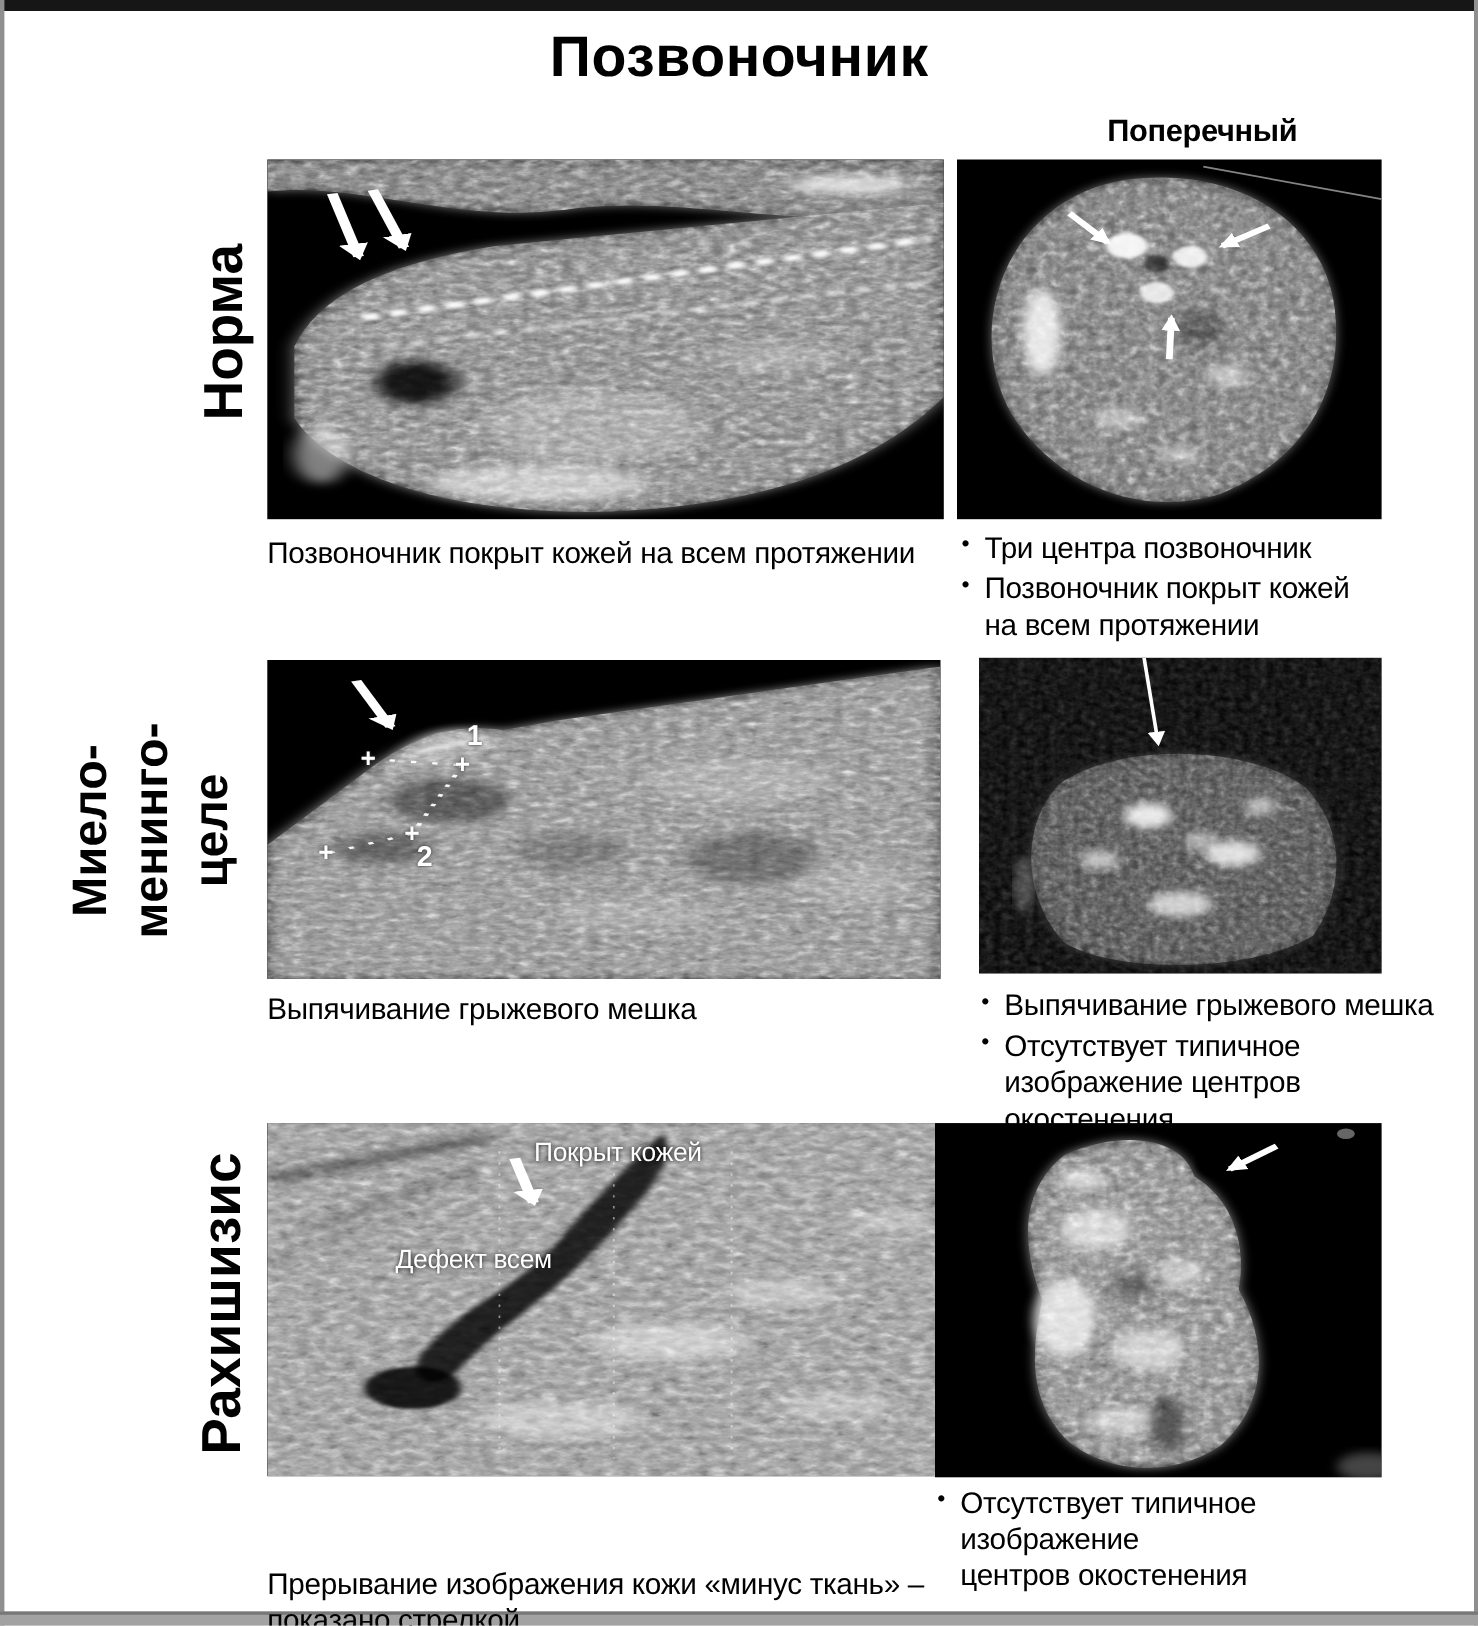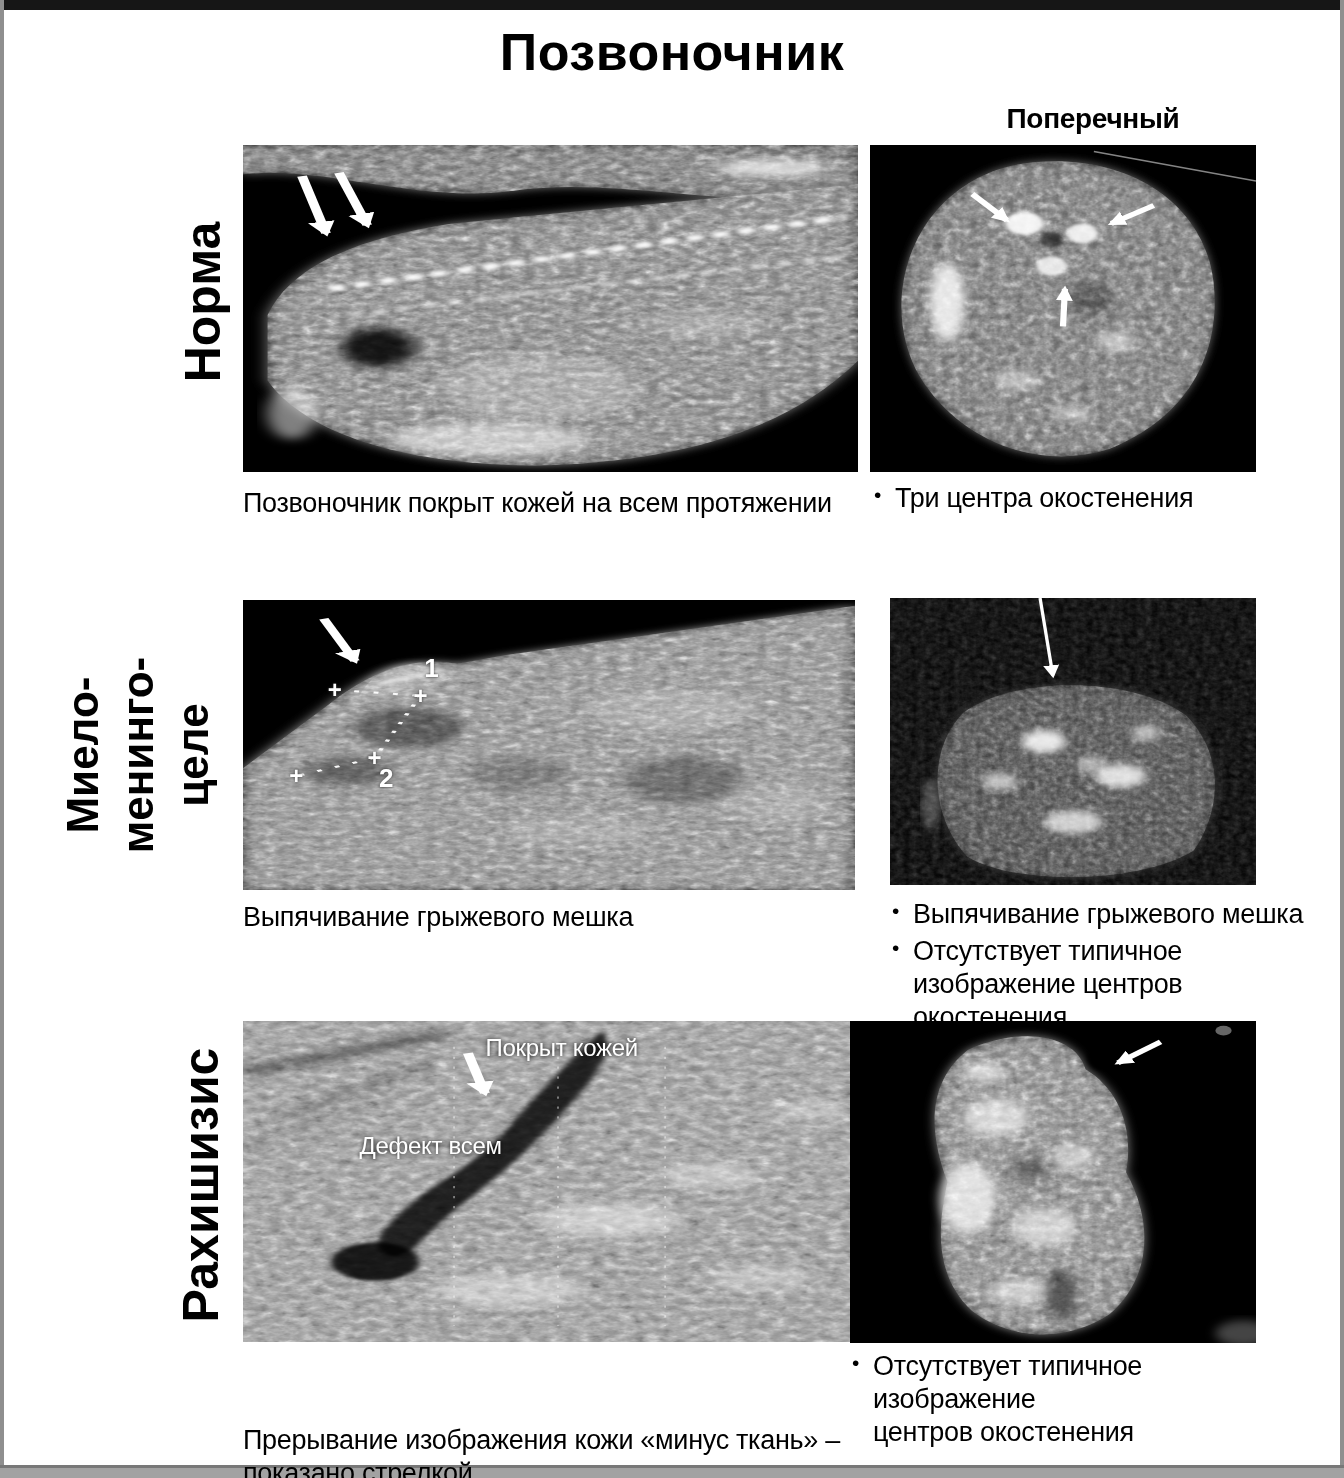--- a/index.html
+++ b/index.html
@@ -330,21 +330,23 @@
  <ellipse cx="52" cy="85" rx="4" ry="8" fill="#000" opacity="0.45" filter="url(#blur-r3-right)"></ellipse>
  <ellipse cx="44" cy="46" rx="5" ry="4" fill="#000" opacity="0.3" filter="url(#blur-r3-right)"></ellipse>
  <ellipse cx="97" cy="97" rx="7" ry="4" fill="#888" opacity="0.5" filter="url(#blur-r3-right)"></ellipse>
  <ellipse cx="92" cy="3" rx="2" ry="1.5" fill="#aaa" opacity="0.6"></ellipse>
         <line x1="76.5" y1="6.5" x2="66" y2="13" stroke="#fff" stroke-width="1.6" marker-end="url(#ah-r3-right)"></line>
       </svg>
     </div>
 
   <div class="caption" id="cap-r1-left">Позвоночник покрыт кожей на всем протяжении</div>
   <ul class="bullets" id="bul-r1">
-    <li>Три центра окостенения</li>
+    <li>Три центра позвоночник</li>
+    <li>Позвоночник покрыт кожей
+на всем протяжении</li>
   </ul>
 
   <div class="caption" id="cap-r2-left">Выпячивание грыжевого мешка</div>
   <ul class="bullets" id="bul-r2">
     <li>Выпячивание грыжевого мешка</li>
     <li>Отсутствует типичное
 изображение центров окостенения</li>
   </ul>
 
   <div class="caption" id="cap-r3-left">Прерывание изображения кожи «минус ткань» –

